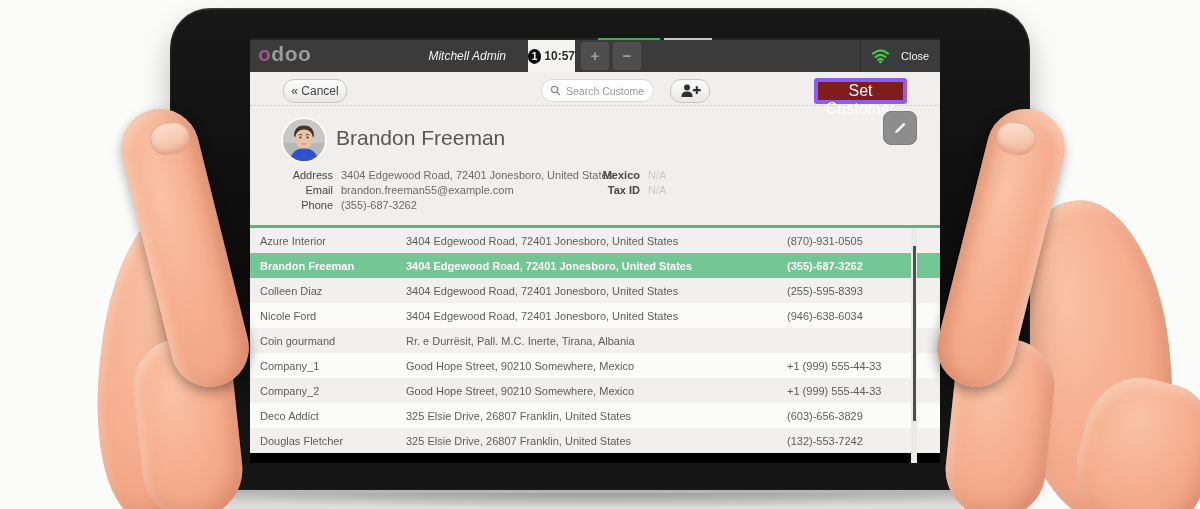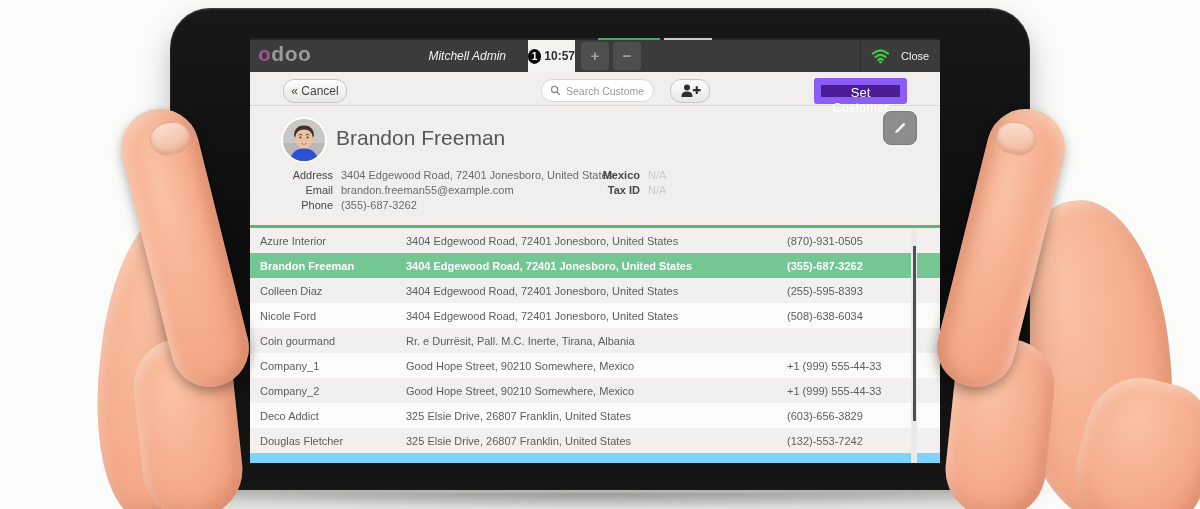--- a/index.html
+++ b/index.html
@@ -79,40 +79,40 @@
   .cancel-btn { position:absolute; left:33px; top:7px; width:64px; height:24px; font-size:12px; }
   .search-wrap { position:absolute; left:291px; top:7px; width:113px; height:23px; }
   .search-wrap input { width:113px; height:23px; border:1px solid #d8d8d6; border-radius:12px;
               background:#fff; padding:0 8px 0 24px; font-size:10.5px; color:#555;
               font-family:"Liberation Sans", sans-serif; outline:none; }
   .search-wrap input::placeholder { color:#9a9a9a; }
   .search-icon { position:absolute; left:9px; top:6px; width:11px; height:11px; }
   .addperson-btn { position:absolute; left:420px; top:7px; width:40px; height:24px;
                    display:flex; align-items:center; justify-content:center; }
   .setcustomer-btn { position:absolute; left:564px; top:6px; width:93px; height:26px;
-                     background:#4c1d95; border:7px solid #8b5cf6; border-radius:3px;
-                     color:#fff; font-size:13px; }
+                     background:#7f1d1d; border:4px solid #8b5cf6; border-radius:3px;
+                     color:#fff; font-size:16px; }
 
   
   .details { position:absolute; left:0; top:68px; width:690px; height:119px; }
   .avatar { position:absolute; left:33px; top:13px; width:42px; height:42px; border-radius:50%;
             overflow:hidden; box-shadow:0 0 0 2px rgba(255,255,255,.8); }
   .client-name { position:absolute; left:86px; top:20px; font-size:21px; color:#575757; }
   .edit-btn { position:absolute; left:633px; top:5px; width:34px; height:34px; background:#8d8d8d;
               border:1px solid #7e7e7e; border-radius:8px; display:flex; align-items:center; justify-content:center; }
   .dgrid { position:absolute; left:33px; top:62px; font-size:11px; line-height:15px; color:#6a6a6a; }
   .drow { display:flex; }
   .dlabel { width:50px; text-align:right; font-weight:normal; color:#474747; margin-right:8px; }
   .dgrid2 { position:absolute; left:335px; top:62px; font-size:11px; line-height:15px; color:#6a6a6a; }
   .dlabel2 { width:55px; text-align:right; font-weight:bold; color:#474747; margin-right:8px; }
   .na { color:#c9c9c9; }
 
   
   .ctable { position:absolute; left:0; top:187px; width:690px; height:238px;
-            border-top:3px solid #5cb47a; background:#7dd3fc; }
+            border-top:3px solid #5cb47a; background:#000000; }
   .trow { display:flex; align-items:center; height:25px; padding:0 28px 0 10px;
           font-size:11px; color:#5d5d5d; }
   .trow:nth-child(odd) { background:#f1f0ee; }
   .trow:nth-child(even) { background:#fbfbfa; }
   .trow.selected { background:#74c795; color:#fff; font-weight:bold; }
   .c-name { width:146px; }
   .c-addr { flex:1; }
   .c-phone { width:125px; }
   .scroll-track { position:absolute; left:661px; top:0; width:6px; height:235px; background:#eaeae8; }
   .scroll-thumb { position:absolute; left:663px; top:18px; width:3px; height:175px; background:#4f4f4f; }
@@ -231,21 +231,21 @@
     <div class="c-phone">(355)-687-3262</div>
   </div>
           <div class="trow">
     <div class="c-name">Colleen Diaz</div>
     <div class="c-addr">3404 Edgewood Road, 72401 Jonesboro, United States</div>
     <div class="c-phone">(255)-595-8393</div>
   </div>
           <div class="trow">
     <div class="c-name">Nicole Ford</div>
     <div class="c-addr">3404 Edgewood Road, 72401 Jonesboro, United States</div>
-    <div class="c-phone">(508)-638-6034</div>
+    <div class="c-phone">(946)-638-6034</div>
   </div>
           <div class="trow">
     <div class="c-name">Coin gourmand</div>
     <div class="c-addr">Rr. e Durrësit, Pall. M.C. Inerte, Tirana, Albania</div>
     <div class="c-phone"></div>
   </div>
           <div class="trow">
     <div class="c-name">Company_1</div>
     <div class="c-addr">Good Hope Street, 90210 Somewhere, Mexico</div>
     <div class="c-phone">+1 (999) 555-44-33</div>

